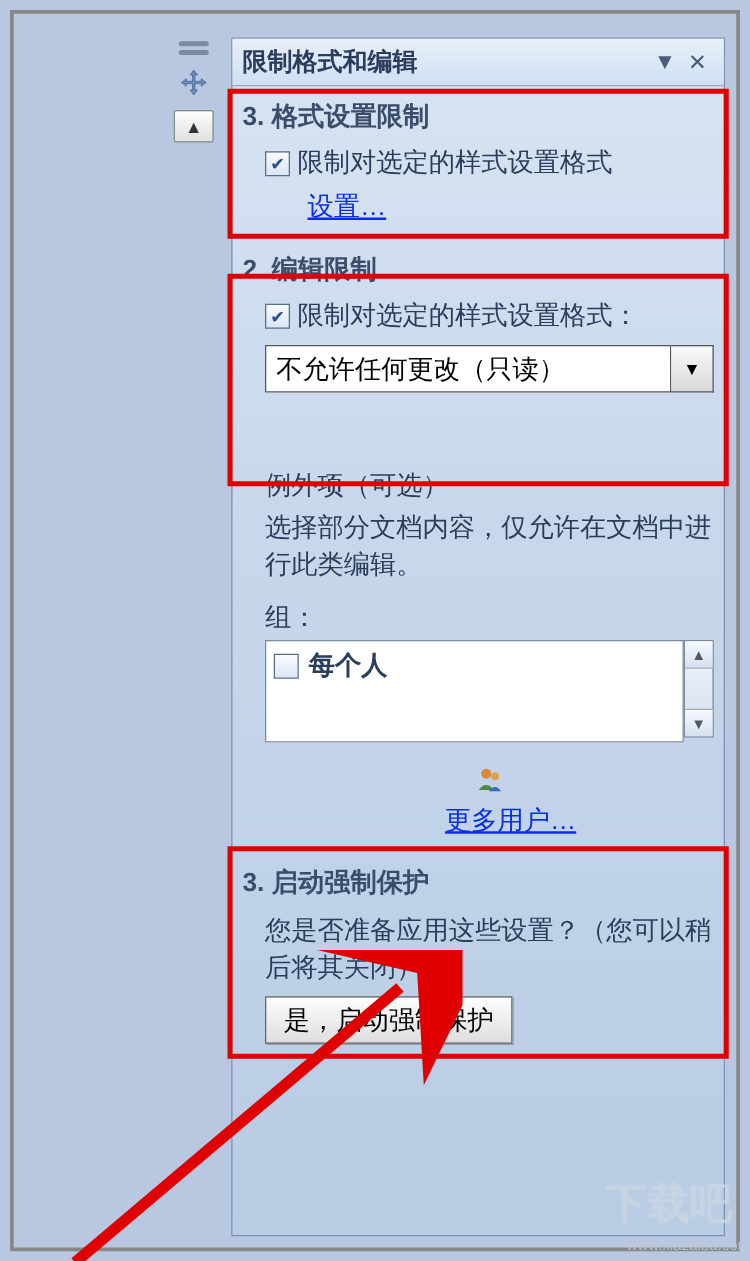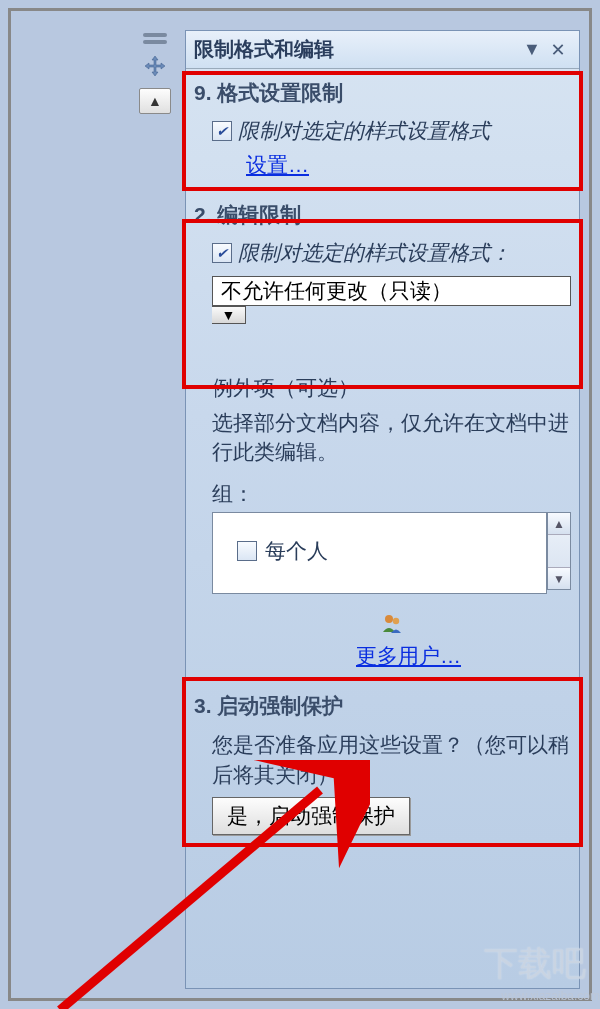--- a/index.html
+++ b/index.html
@@ -81,21 +81,21 @@
     overflow: visible;
   }
   .section { margin-bottom: 22px; position: relative; }
   .sec-heading {
     font-size: 21px;
     font-weight: bold;
     color: #3a4d6a;
     margin-bottom: 10px;
   }
   .indent { padding-left: 18px; }
-  .row { display: flex; align-items: flex-start; gap: 6px; margin-bottom: 6px; font-style: italic;}
+  .row { display: flex; align-items: flex-start; gap: 6px; margin-bottom: 6px;}
   .chk {
     width: 20px; height: 20px;
     border: 1px solid #5a6d8a;
     background: linear-gradient(#f8fbff,#dbe6f4);
     display: flex; align-items: center; justify-content: center;
     font-size: 14px; color: #2a4d9a;
     flex: 0 0 20px;
     margin-top: 4px;
   }
   .chk.checked::before { content: "✔"; }
@@ -108,21 +108,20 @@
     color: #0a2ee0;
     text-decoration: underline;
     font-size: 21px;
     margin-left: 34px;
   }
   .dropdown {
     display: flex;
     width: 100%;
     height: 38px;
     margin-top: 8px;
-    flex-direction: column;
   }
   .dropdown-field {
     flex: 1;
     border: 1px solid #555;
     background: #fff;
     font-size: 21px;
     display: flex; align-items: center;
     padding: 0 8px;
   }
   .dropdown-btn {
@@ -133,22 +132,22 @@
     display: flex; align-items: center; justify-content: center;
     font-size: 14px;
   }
   .group-label { font-size: 21px; color: #2a3d5a; margin-top: 14px;}
   .listbox-wrap { display: flex; margin-top: 4px;}
   .listbox {
     flex: 1;
     height: 82px;
     border: 1px solid #7a8aa0;
     background: #fff;
-    padding: 24px;
-    display: flex; gap: 8px; align-items:flex-start;
+    padding: 6px;
+    display: flex; gap: 8px; align-items:flex-start;font-weight:bold;
   }
   .scrollbar {
     width: 24px; height: 78px;
     border: 1px solid #7a8aa0;
     background: linear-gradient(#eef3fa,#d5e0ef);
     display: flex; flex-direction: column;
     justify-content: space-between;
   }
   .sb-btn {
     height: 22px;
@@ -225,21 +224,21 @@
 <div class="panel">
   <div class="panel-header">
     <div class="panel-title">限制格式和编辑</div>
     <div class="panel-ctrl">▼</div>
     <div class="panel-ctrl">✕</div>
   </div>
 
   <div class="panel-body">
 
     <div class="section">
-      <div class="sec-heading">9. 格式设置限制</div>
+      <div class="sec-heading">3. 格式设置限制</div>
       <div class="indent">
         <div class="row">
           <div class="chk checked"></div>
           <div class="label-text">限制对选定的样式设置格式</div>
         </div>
         <a class="link">设置…</a>
       </div>
     </div>
 
     <div class="section">

